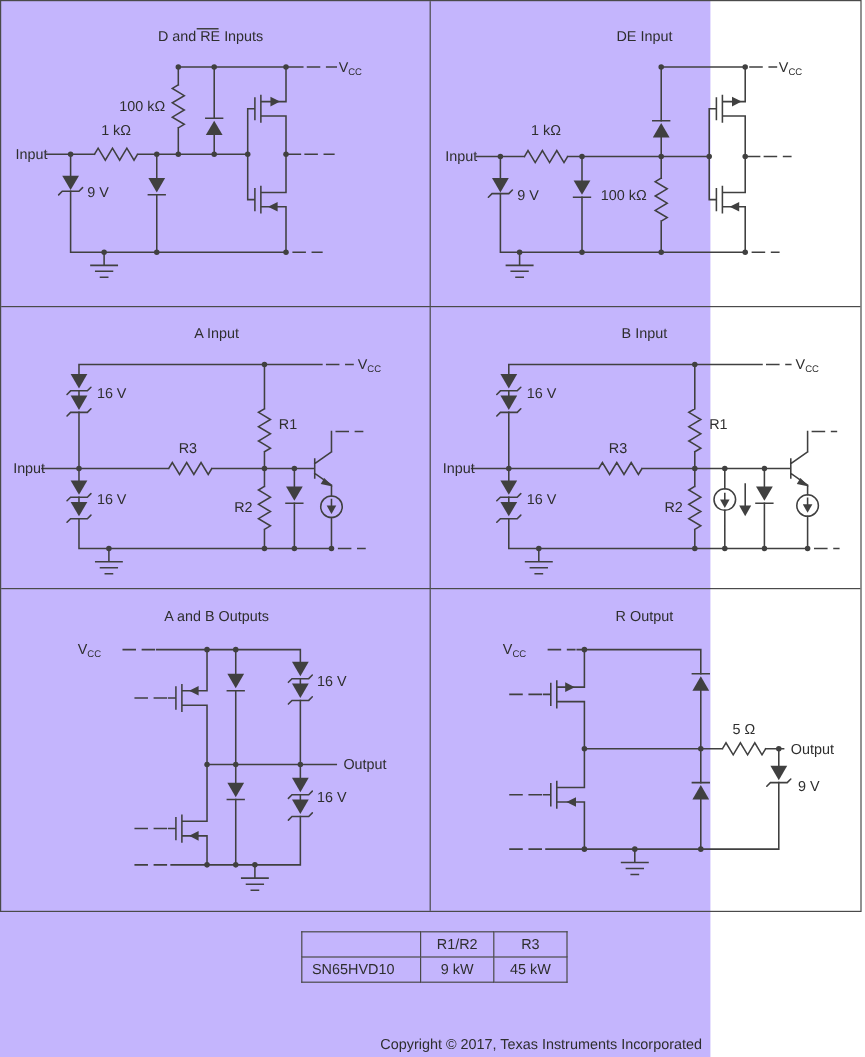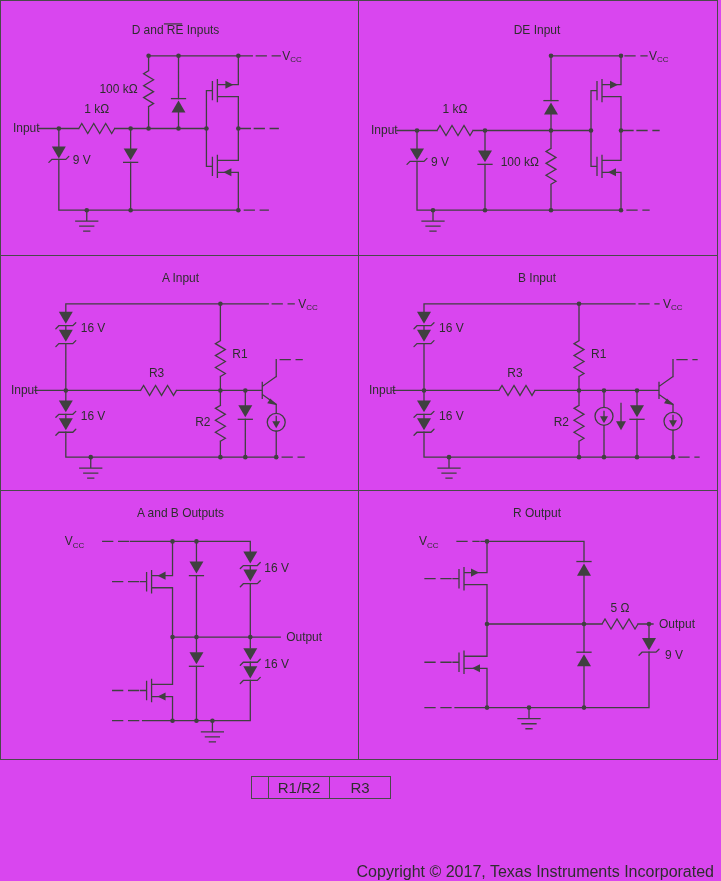--- a/index.html
+++ b/index.html
@@ -1,36 +1,36 @@
 <!DOCTYPE html>
 <html><head>
 <meta charset="utf-8">
 <style>
   html,body{margin:0;padding:0;background:#fff;}
-  #page{position:relative;width:721px;height:881px;background:#d946ef;font-family:"Liberation Sans",sans-serif;color:#2e2e2e;}
+  #page{position:relative;width:592px;height:881px;background:#c4b5fd;font-family:"Liberation Sans",sans-serif;color:#2e2e2e;}
   .grid{position:absolute;left:0;top:0;width:716px;height:758px;border:1.5px solid #4a4a4a;display:grid;grid-template-columns:358px 1fr;grid-template-rows:255px 235px 1fr;}
   .cell{position:relative;}
   .br{border-right:1.5px solid #4a4a4a;}
   .bb{border-bottom:1.5px solid #4a4a4a;}
   .cell svg{display:block;width:100%;height:100%;}
   svg .w{fill:none;stroke:#404040;stroke-width:1.3;stroke-linecap:square;}
   svg .dsh{stroke-dasharray:10 6;}
   svg .f{fill:#404040;stroke:none;}
   svg .zb{fill:none;stroke:#404040;stroke-width:1.3;stroke-linecap:round;}
   svg text{fill:#2e2e2e;font-family:"Liberation Sans",sans-serif;font-size:12px;}
   svg .ttl{font-size:12px;}
   svg .sub{font-size:8px;}
   svg .dot{fill:#404040;stroke:none;}
   svg .cs{fill:none;stroke:#404040;stroke-width:1.3;}
   .tbl{position:absolute;left:251px;top:776px;}
-  table{border-collapse:collapse;font-family:"Liberation Sans",sans-serif;font-size:15px;color:#2e2e2e;}
+  table{border-collapse:collapse;font-family:"Liberation Sans",sans-serif;font-size:12px;color:#2e2e2e;}
   th,td{border:1px solid #4a4a4a;padding:2px 8px;font-weight:normal;height:16px;}
   td.model{min-width:82px;text-align:left;}
   th.val,td.val{min-width:44px;text-align:center;}
-  .copyright{position:absolute;right:7px;top:863px;font-size:16px;color:#2e2e2e;}
+  .copyright{position:absolute;right:7px;top:863px;font-size:12px;color:#2e2e2e;}
 </style>
 </head>
 <body>
 
 <div id="page">
 <div class="grid">
 
   <div class="cell br bb">
     <svg viewBox="0 0 358 255" preserveAspectRatio="none">
       <text class="ttl" x="175" y="33" text-anchor="middle"><tspan>D and </tspan><tspan>RE</tspan><tspan> Inputs</tspan></text>
@@ -320,19 +320,24 @@
 </div>
 
 <div class="tbl">
   <table>
     <tbody>
           <tr>
       <th></th>
       <th class="val">R1/R2</th>
       <th class="val">R3</th>
     </tr>
+    <tr>
+      <td class="model">SN65HVD10</td>
+      <td class="val">9 kW</td>
+      <td class="val">45 kW</td>
+    </tr>
   </tbody>
       </table>
 </div>
 
 <div class="copyright">Copyright © 2017, Texas Instruments Incorporated</div>
 
 </div>
 
 </body></html>

